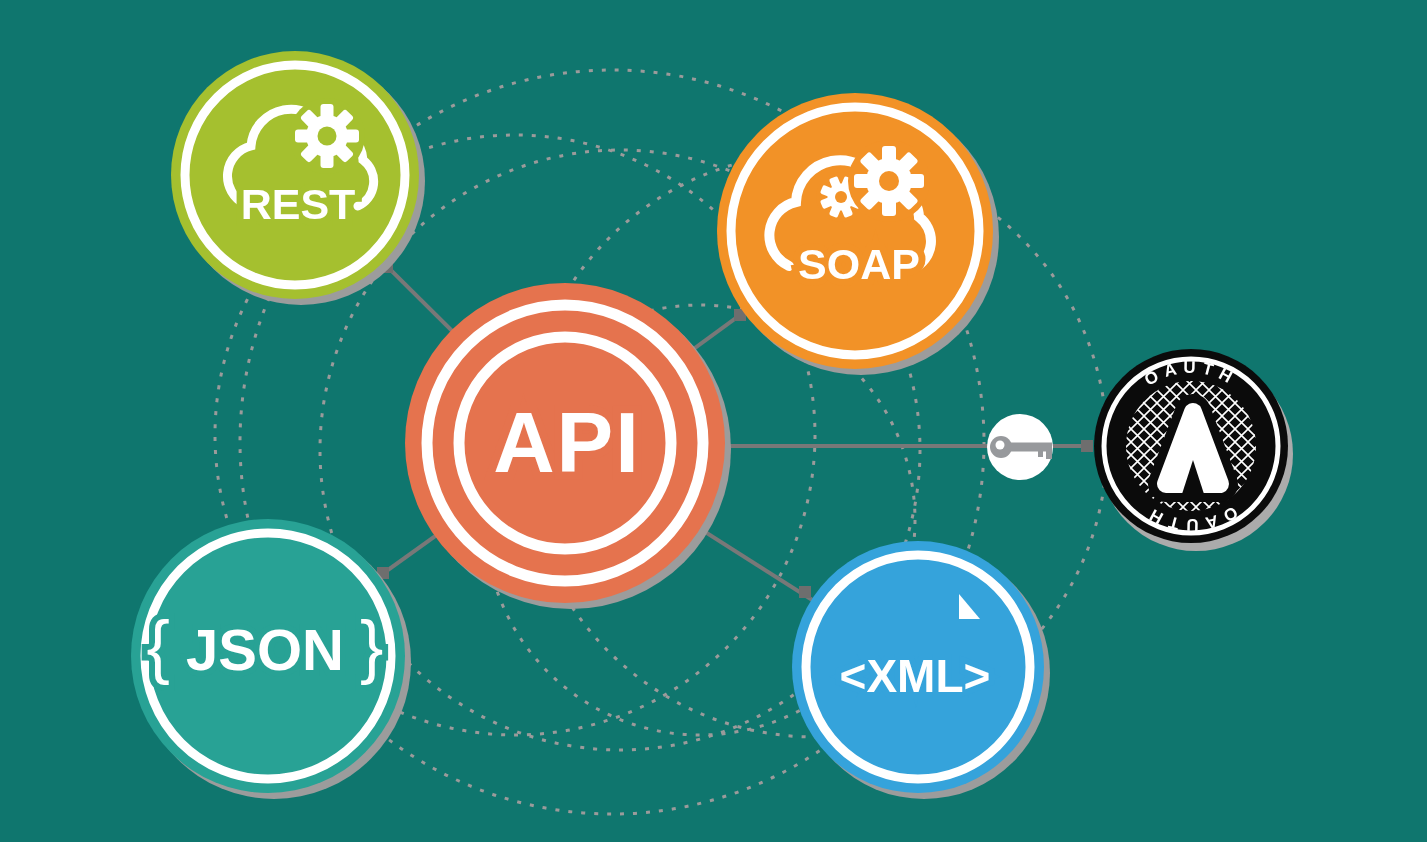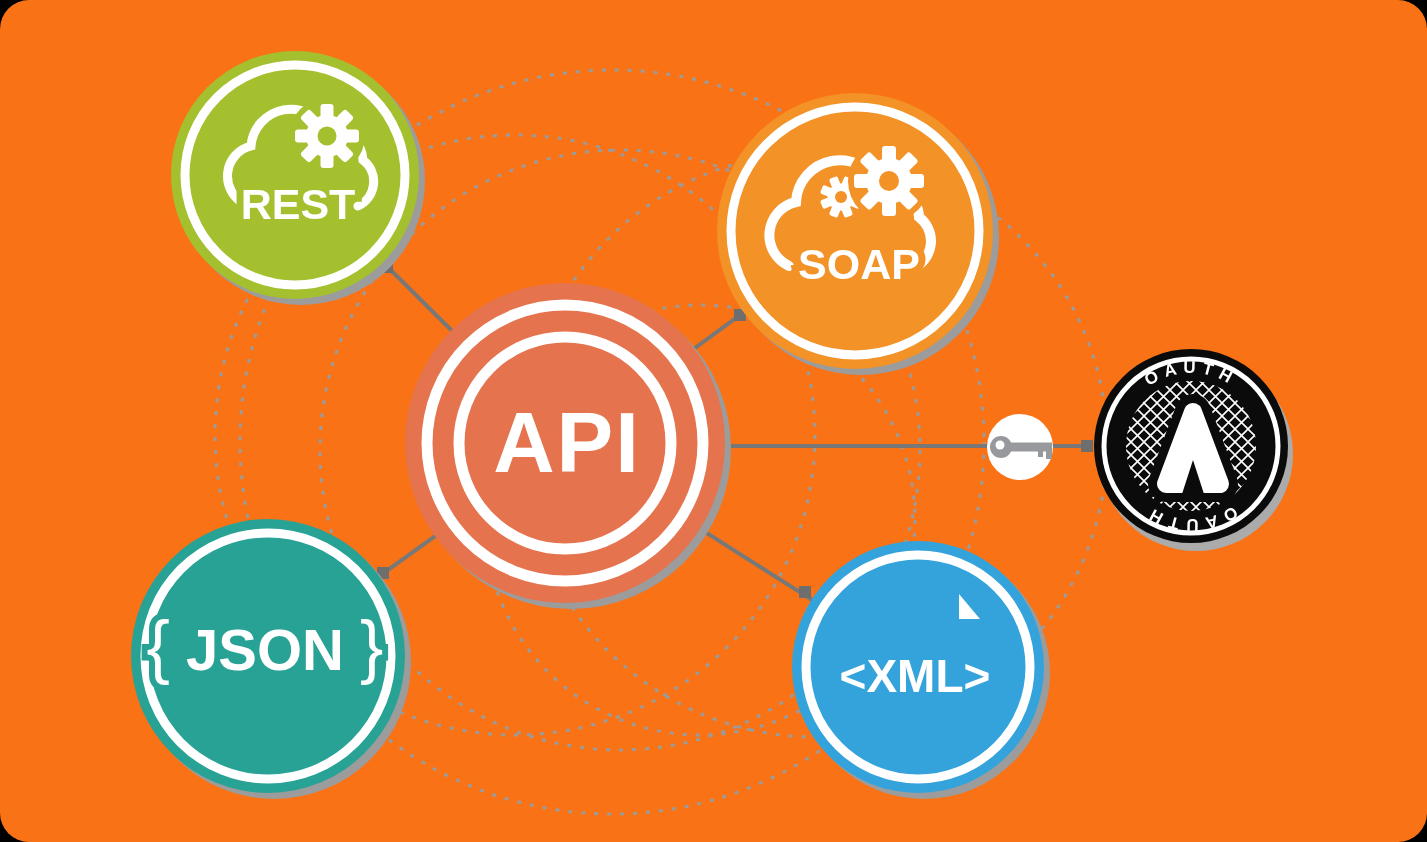--- a/index.html
+++ b/index.html
@@ -1,16 +1,16 @@
 <!DOCTYPE html>
 <html><head>
 <meta charset="utf-8">
 <style>
   html,body{margin:0;padding:0;background:#000;}
-  .stage{position:relative;width:1427px;height:842px;background:#f97316;overflow:hidden;border-radius:29px;}
+  .stage{position:relative;width:1427px;height:842px;background:#0f766e;overflow:hidden;}
   svg text{font-family:"Liberation Sans","DejaVu Sans",sans-serif;}
 </style>
 </head>
 <body>
 
 <div class="stage">
 <svg width="1427" height="842" viewBox="0 0 1427 842">
   <defs>
     <pattern id="xhatch" width="13" height="13" patternUnits="userSpaceOnUse">
       <path d="M0,13 L13,0 M0,0 L13,13" stroke="#ffffff" stroke-width="1.6" fill="none"></path>

